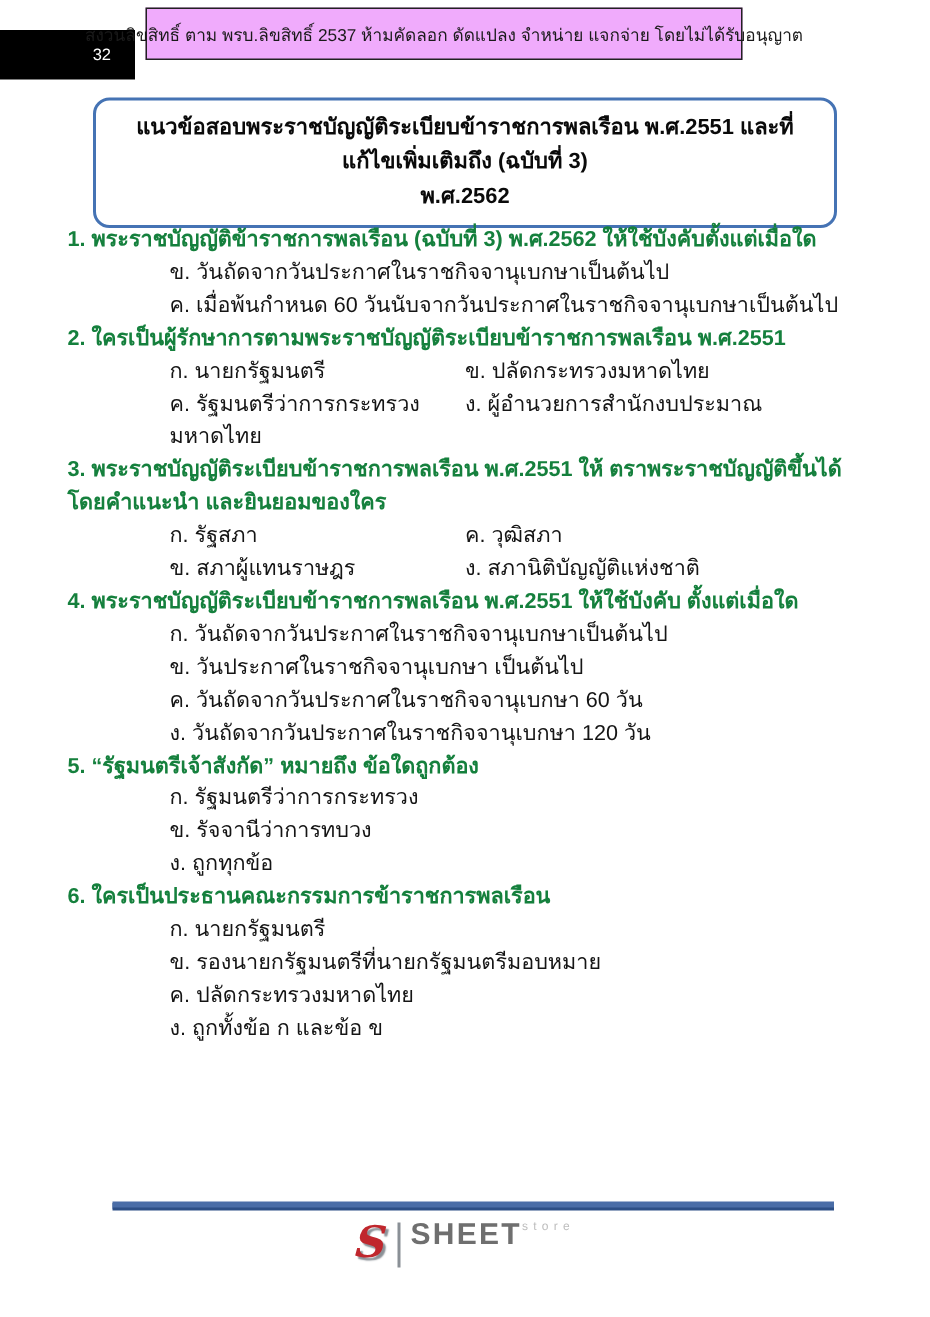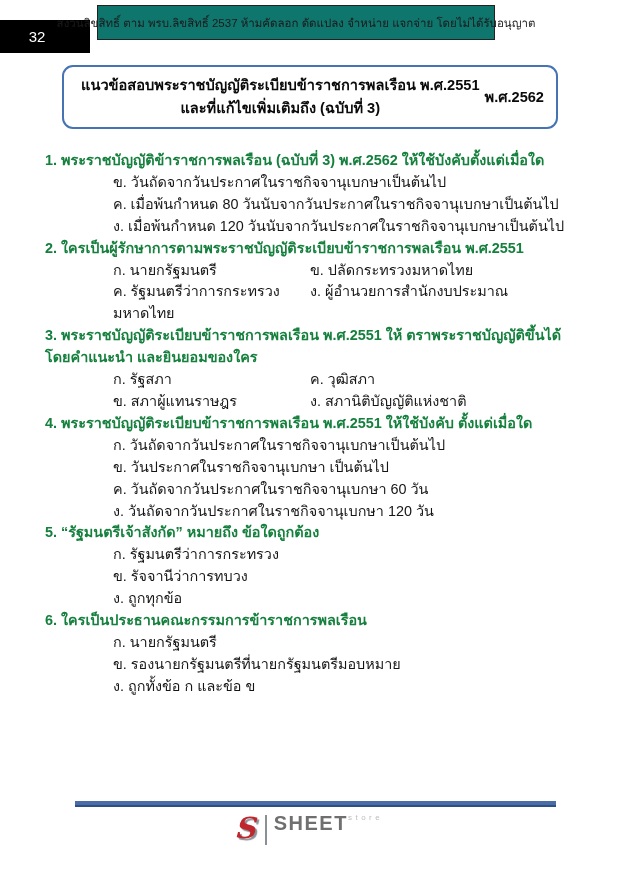--- a/index.html
+++ b/index.html
@@ -9,35 +9,35 @@
     --logo-gray:#8a9096;
   }
   html,body{margin:0;padding:0;background:#fff;}
   .page{
     position:relative;width:620px;height:878px;background:#fff;overflow:hidden;
     font-family:"Liberation Sans","DejaVu Sans",sans-serif;color:#111;
   }
   
   .page-number-box{
     position:absolute;left:0;top:20px;width:90px;height:33px;background:#000;
-    color:#fff;display:flex;align-items:center;justify-content:center;
-    padding-right:16px;box-sizing:border-box;font-size:15px;
+    color:#fff;display:flex;align-items:center;justify-content:flex-end;
+    padding-right:16px;box-sizing:border-box;font-size:11px;
   }
   .copyright-box{
     position:absolute;left:97px;top:5px;width:398px;height:35px;
-    border:1.3px solid #222;background:#0f766e;box-sizing:border-box;
+    border:1.3px solid #222;background:#f0abfc;box-sizing:border-box;
     display:flex;align-items:center;justify-content:center;
     font-size:11.5px;white-space:nowrap;color:#1a1a1a;
   }
   
   .title-box{
     position:absolute;left:62px;top:65px;width:496px;min-height:62px;
     border:2.5px solid var(--title-border-blue);border-radius:11px;
     box-sizing:border-box;padding:7px 12px;
-    display:flex;flex-direction:row;justify-content:center;align-items:center;
+    display:flex;flex-direction:column;justify-content:center;align-items:center;
     text-align:center;font-weight:bold;font-size:14.6px;line-height:23px;color:#0a0a0a;
   }
   
   .questions{
     position:absolute;left:45px;top:150px;width:535px;
     font-size:14.4px;line-height:21.9px;color:#151515;
   }
   .q-text{font-weight:bold;color:#15803d;}
   .options-stack .option{padding-left:68px;}
   .options-grid{display:grid;grid-template-columns:197px auto;padding-left:68px;}
@@ -79,22 +79,21 @@
     <div>แนวข้อสอบพระราชบัญญัติระเบียบข้าราชการพลเรือน พ.ศ.2551 และที่แก้ไขเพิ่มเติมถึง (ฉบับที่ 3)</div>
     <div>พ.ศ.2562</div>
   </div>
 
   <div class="questions">
 
     <section class="question">
       <div class="q-text">1. พระราชบัญญัติข้าราชการพลเรือน (ฉบับที่ 3) พ.ศ.2562 ให้ใช้บังคับตั้งแต่เมื่อใด</div>
       <div class="options-stack">
         <div class="option">ข. วันถัดจากวันประกาศในราชกิจจานุเบกษาเป็นต้นไป</div>
-        <div class="option">ค. เมื่อพ้นกำหนด 80 วันนับจากวันประกาศในราชกิจจานุเบกษาเป็นต้นไป</div>
-        <div class="option">ง. เมื่อพ้นกำหนด 120 วันนับจากวันประกาศในราชกิจจานุเบกษาเป็นต้นไป</div>
+        <div class="option">ค. เมื่อพ้นกำหนด 60 วันนับจากวันประกาศในราชกิจจานุเบกษาเป็นต้นไป</div>
       </div>
     </section>
 
     <section class="question">
       <div class="q-text">2. ใครเป็นผู้รักษาการตามพระราชบัญญัติระเบียบข้าราชการพลเรือน พ.ศ.2551</div>
       <div class="options-grid">
         <div class="option">ก. นายกรัฐมนตรี</div>
         <div class="option">ข. ปลัดกระทรวงมหาดไทย</div>
         <div class="option">ค. รัฐมนตรีว่าการกระทรวงมหาดไทย</div>
         <div class="option">ง. ผู้อำนวยการสำนักงบประมาณ</div>
@@ -128,20 +127,21 @@
         <div class="option">ข. รัจจานีว่าการทบวง</div>
         <div class="option">ง. ถูกทุกข้อ</div>
       </div>
     </section>
 
     <section class="question">
       <div class="q-text">6. ใครเป็นประธานคณะกรรมการข้าราชการพลเรือน</div>
       <div class="options-stack">
         <div class="option">ก. นายกรัฐมนตรี</div>
         <div class="option">ข. รองนายกรัฐมนตรีที่นายกรัฐมนตรีมอบหมาย</div>
+        <div class="option">ค. ปลัดกระทรวงมหาดไทย</div>
         <div class="option">ง. ถูกทั้งข้อ ก และข้อ ข</div>
       </div>
     </section>
 
   </div>
 
   <div class="footer-line"></div>
 
   <div class="logo">
     <span class="logo-s">S</span>

